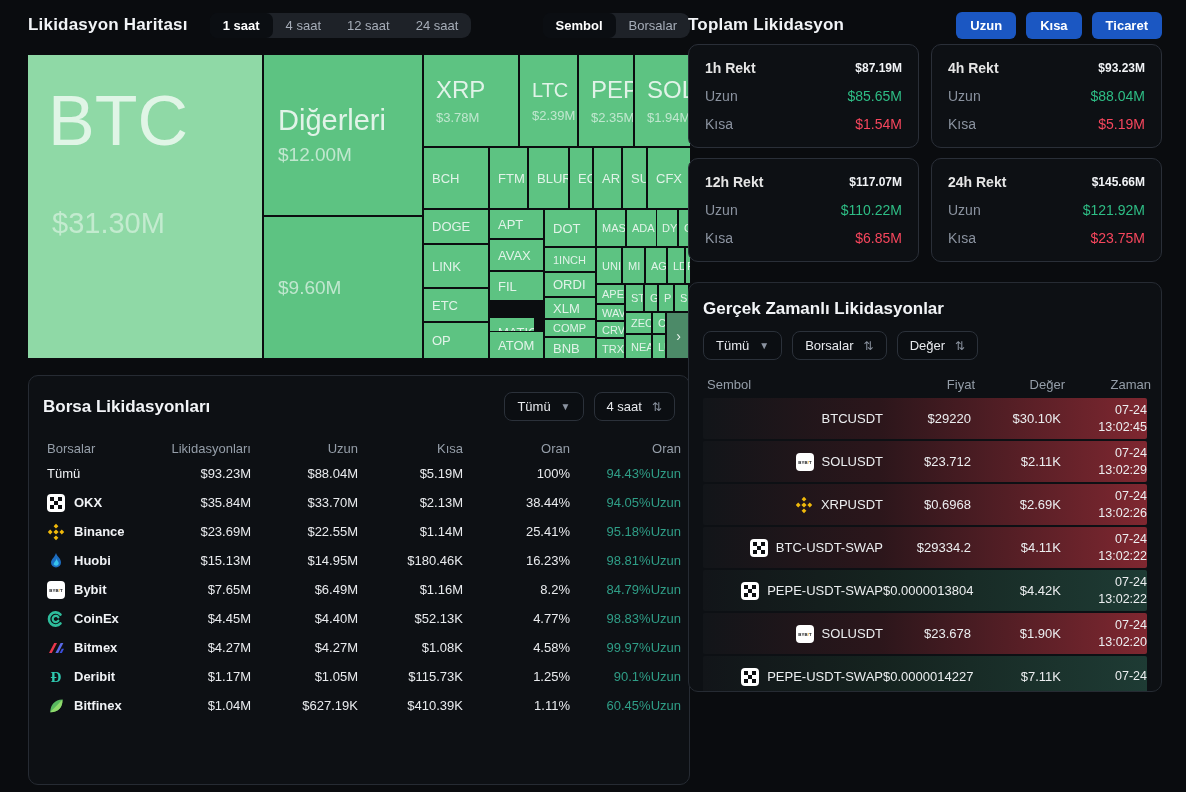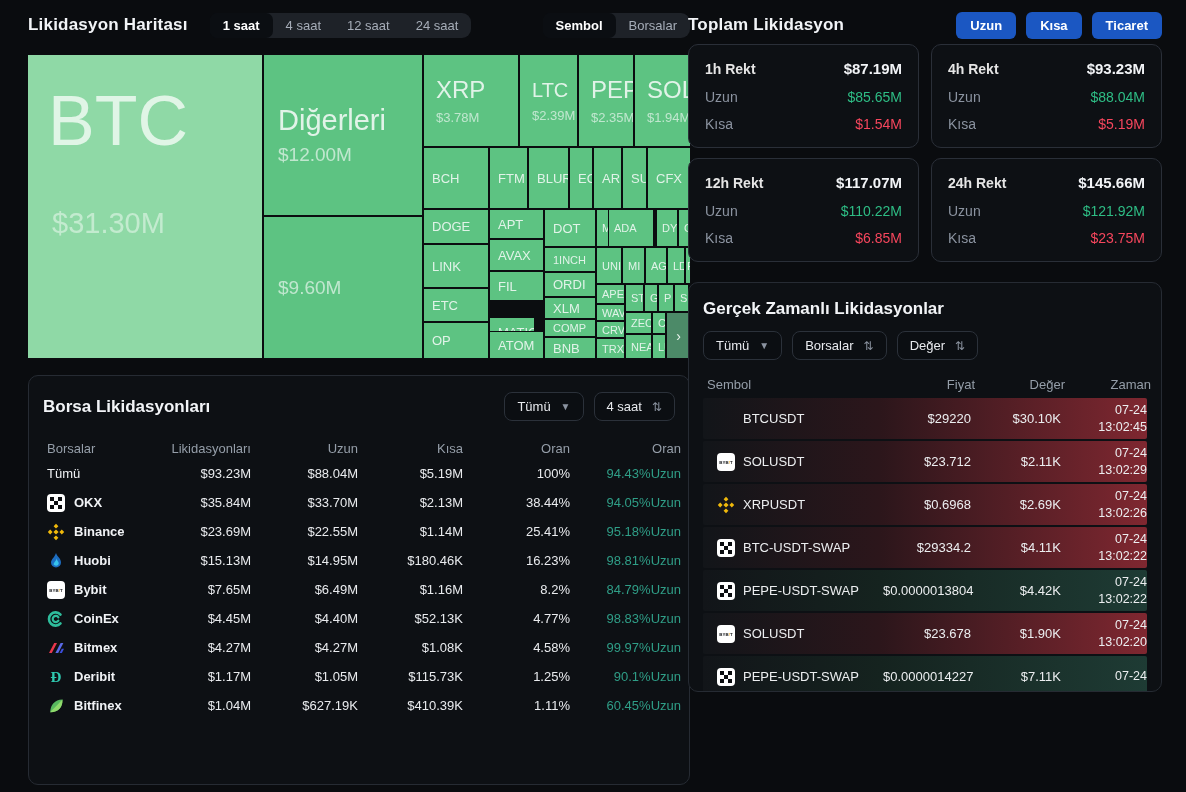--- a/index.html
+++ b/index.html
@@ -61,32 +61,32 @@
   .ic { width:18px; height:18px; flex:0 0 auto; display:block; }
 
   
   .rhead { display:grid; grid-template-columns:180px 88px 90px 86px; padding-left:4px; margin-top:14px; height:20px;
            font-size:13px; color:#959ea9; align-items:center; }
   .rrows { margin-top:4px; }
   .rrow { display:grid; grid-template-columns:166px 88px 90px 86px; align-items:center; height:41px; margin-bottom:2px;
           padding-left:14px; font-size:13px; color:#eceef0; border-radius:2px; cursor:pointer; }
   .rrow.red   { background:linear-gradient(90deg,#121519 0%,#2c161b 40%,#7f2730 100%); }
   .rrow.green { background:linear-gradient(90deg,#121519 0%,#15231f 40%,#1e3b34 100%); }
-  .sym { display:flex; align-items:center; gap:8px; }
+  .sym { display:flex; align-items:center; gap:8px;justify-content:flex-end; }
   .icslot { width:18px; height:18px; flex:0 0 auto; }
   .tcell { text-align:right; font-size:12.5px; line-height:1.35; }
 
   
   .cards { display:grid; grid-template-columns:1fr 1fr; gap:10px 12px; }
   .card { border:1px solid #2a2f38; background:#0d1014; border-radius:10px; padding:15px 16px; height:104px;
           display:flex; flex-direction:column; justify-content:space-between; }
   .crow { display:flex; justify-content:space-between; align-items:center; font-size:14px; }
   .clabel { color:#e5e5e5; font-weight:700; }
   .clabel2 { color:#8b93a0; }
-  .ctotal { color:#f2f4f7; font-weight:700; font-size:15px;margin-left:11px; }
+  .ctotal { color:#f2f4f7; font-weight:700; font-size:12px;margin-left:11px; }
   .cgreen { color:#2ebd85; }
   .cred { color:#f6465d; }
   .info-box { margin-top:10px; border:1px solid #2a2f38; background:#0d1014; border-radius:10px; padding:13px 16px;
               font-size:13.5px; color:#dfe3e8; line-height:1.62; height:82px; }
 </style>
 </head>
 <body>
 
 <div class="page">
 
@@ -195,21 +195,21 @@
         </div>
       <div class="tile t-xs" style="left:517px;top:265px;width:50px;height:16px;padding-left:8px">
           <div class="lbl">COMP</div>
         </div>
       <div class="tile t-s" style="left:517px;top:283px;width:50px;height:20px">
           <div class="lbl">BNB</div>
         </div>
       <div class="tile t-xs" style="left:569px;top:155px;width:28px;height:36px">
           <div class="lbl">MASK</div>
         </div>
-      <div class="tile t-xs" style="left:581px;top:155px;width:44px;height:36px">
+      <div class="tile t-xs" style="left:599px;top:155px;width:44px;height:36px">
           <div class="lbl">ADA</div>
         </div>
       <div class="tile t-xs" style="left:629px;top:155px;width:20px;height:36px">
           <div class="lbl">DYDX</div>
         </div>
       <div class="tile t-xs" style="left:651px;top:155px;width:11px;height:36px">
           <div class="lbl">GMX</div>
         </div>
       <div class="tile t-xs" style="left:569px;top:193px;width:24px;height:35px">
           <div class="lbl">UNI</div>

